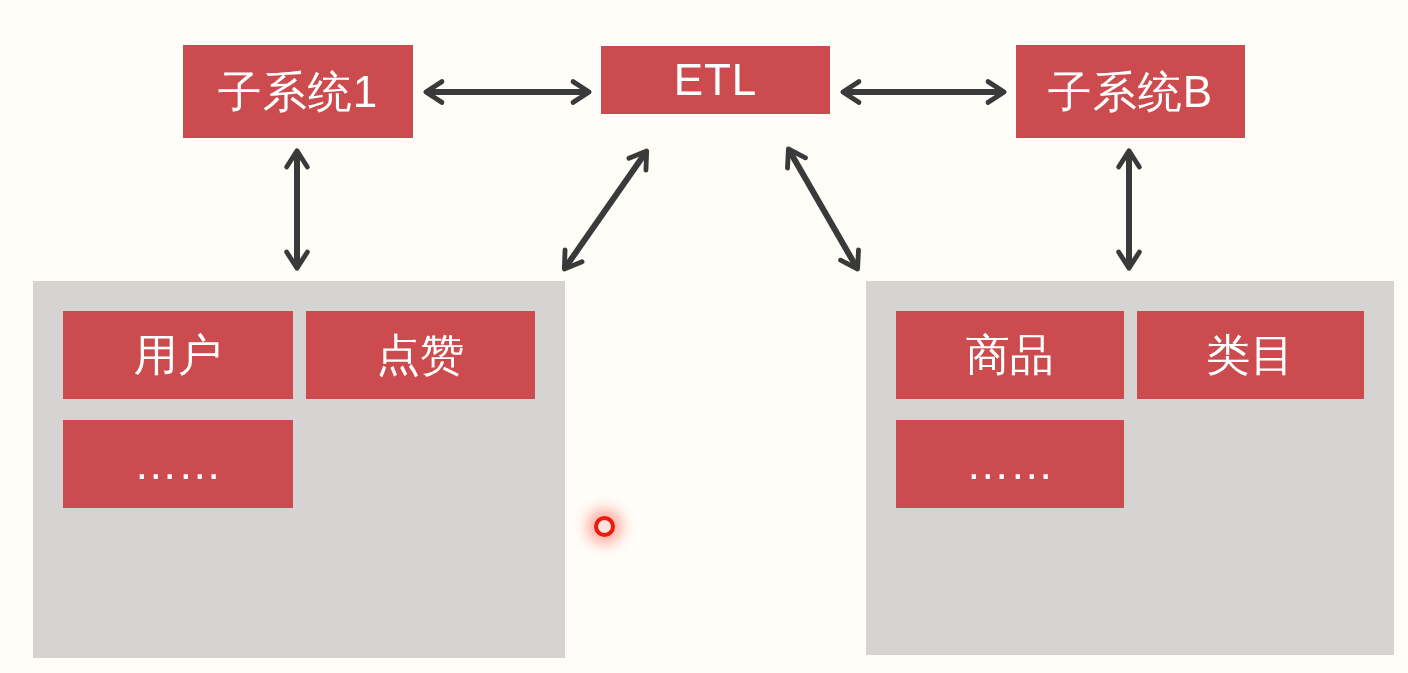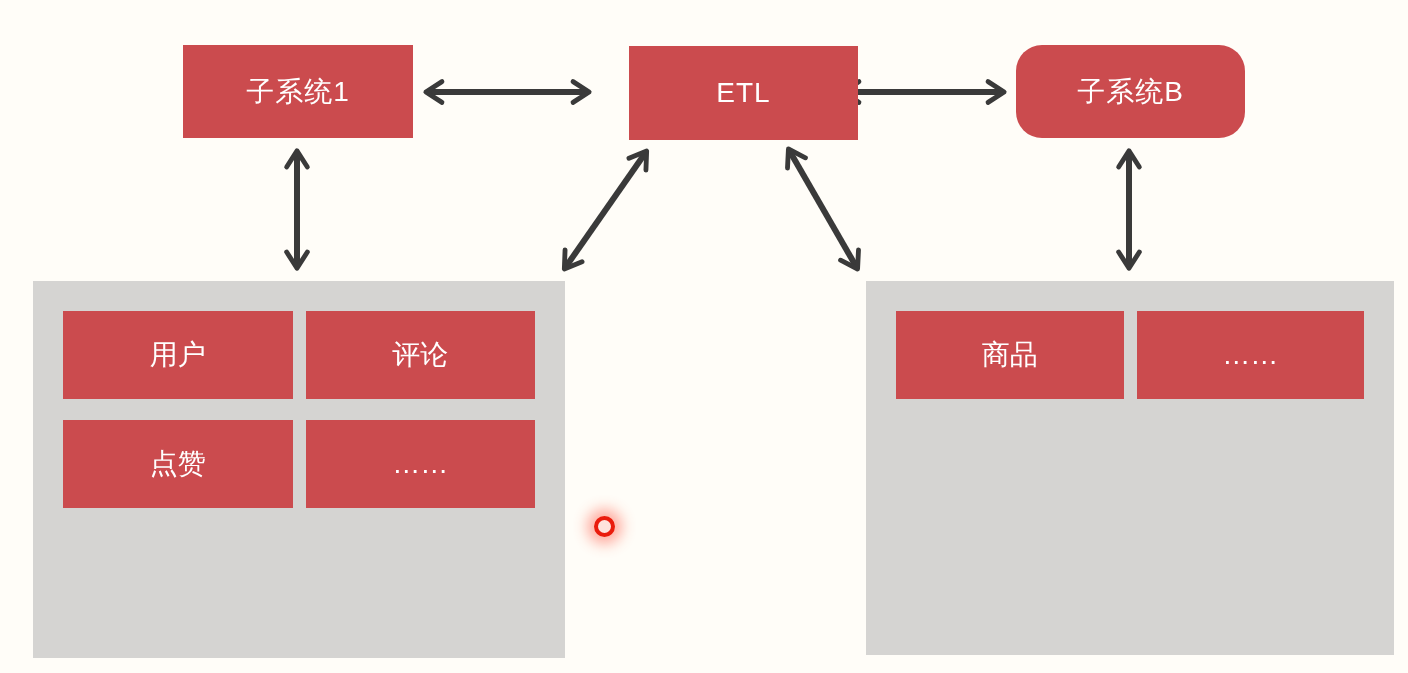--- a/index.html
+++ b/index.html
@@ -15,27 +15,27 @@
     background: #fffdf8;
     overflow: hidden;
   }
   .top-node {
     position: absolute;
     background: #cb4b4e;
     color: #ffffff;
     display: flex;
     align-items: center;
     justify-content: center;
-    font-size: 28px;
+    font-size: 44px;
     line-height: 1;
     letter-spacing: 1px;
   }
   #node-sub1 { left: 183px; top: 45px;  width: 230px; height: 93px; }
-  #node-etl  { left: 601px; top: 46px;  width: 229px; height: 94px; margin-left: 28px; }
-  #node-subB { left: 1016px; top: 45px; width: 229px; height: 93px; border-radius: 26px; }
+  #node-etl  { left: 601px; top: 46px;  width: 229px; height: 68px; }
+  #node-subB { left: 1016px; top: 45px; width: 229px; height: 93px; }
 
   .group {
     position: absolute;
     background: #d5d4d2;
     box-sizing: border-box;
     display: grid;
     grid-template-columns: 1fr 1fr;
     grid-template-rows: 88px 88px 88px;
     column-gap: 13px;
     row-gap: 21px;
@@ -43,21 +43,21 @@
   }
   #group-left  { left: 33px;  top: 281px; width: 532px; height: 377px; }
   #group-right { left: 866px; top: 281px; width: 528px; height: 374px; }
 
   .cell {
     background: #cb4b4e;
     color: #ffffff;
     display: flex;
     align-items: center;
     justify-content: center;
-    font-size: 28px;
+    font-size: 44px;
     line-height: 1;
   }
 
   #arrows-layer {
     position: absolute;
     left: 0;
     top: 0;
     width: 1408px;
     height: 673px;
     pointer-events: none;
@@ -95,25 +95,25 @@
       <line x1="789" y1="150" x2="857" y2="268" marker-start="url(#arrowhead)" marker-end="url(#arrowhead)"></line>
     </g>
   </svg>
 
   <div class="top-node" id="node-sub1">子系统1</div>
   <div class="top-node" id="node-etl">ETL</div>
   <div class="top-node" id="node-subB">子系统B</div>
 
   <div class="group" id="group-left">
     <div class="cell">用户</div>
-    <div class="cell">评论</div>
     <div class="cell">点赞</div>
     <div class="cell">……</div>
   </div>
 
   <div class="group" id="group-right">
     <div class="cell">商品</div>
+    <div class="cell">类目</div>
     <div class="cell">……</div>
   </div>
 
   <div id="laser-dot"></div>
 
 </div>
 
 </body></html>

